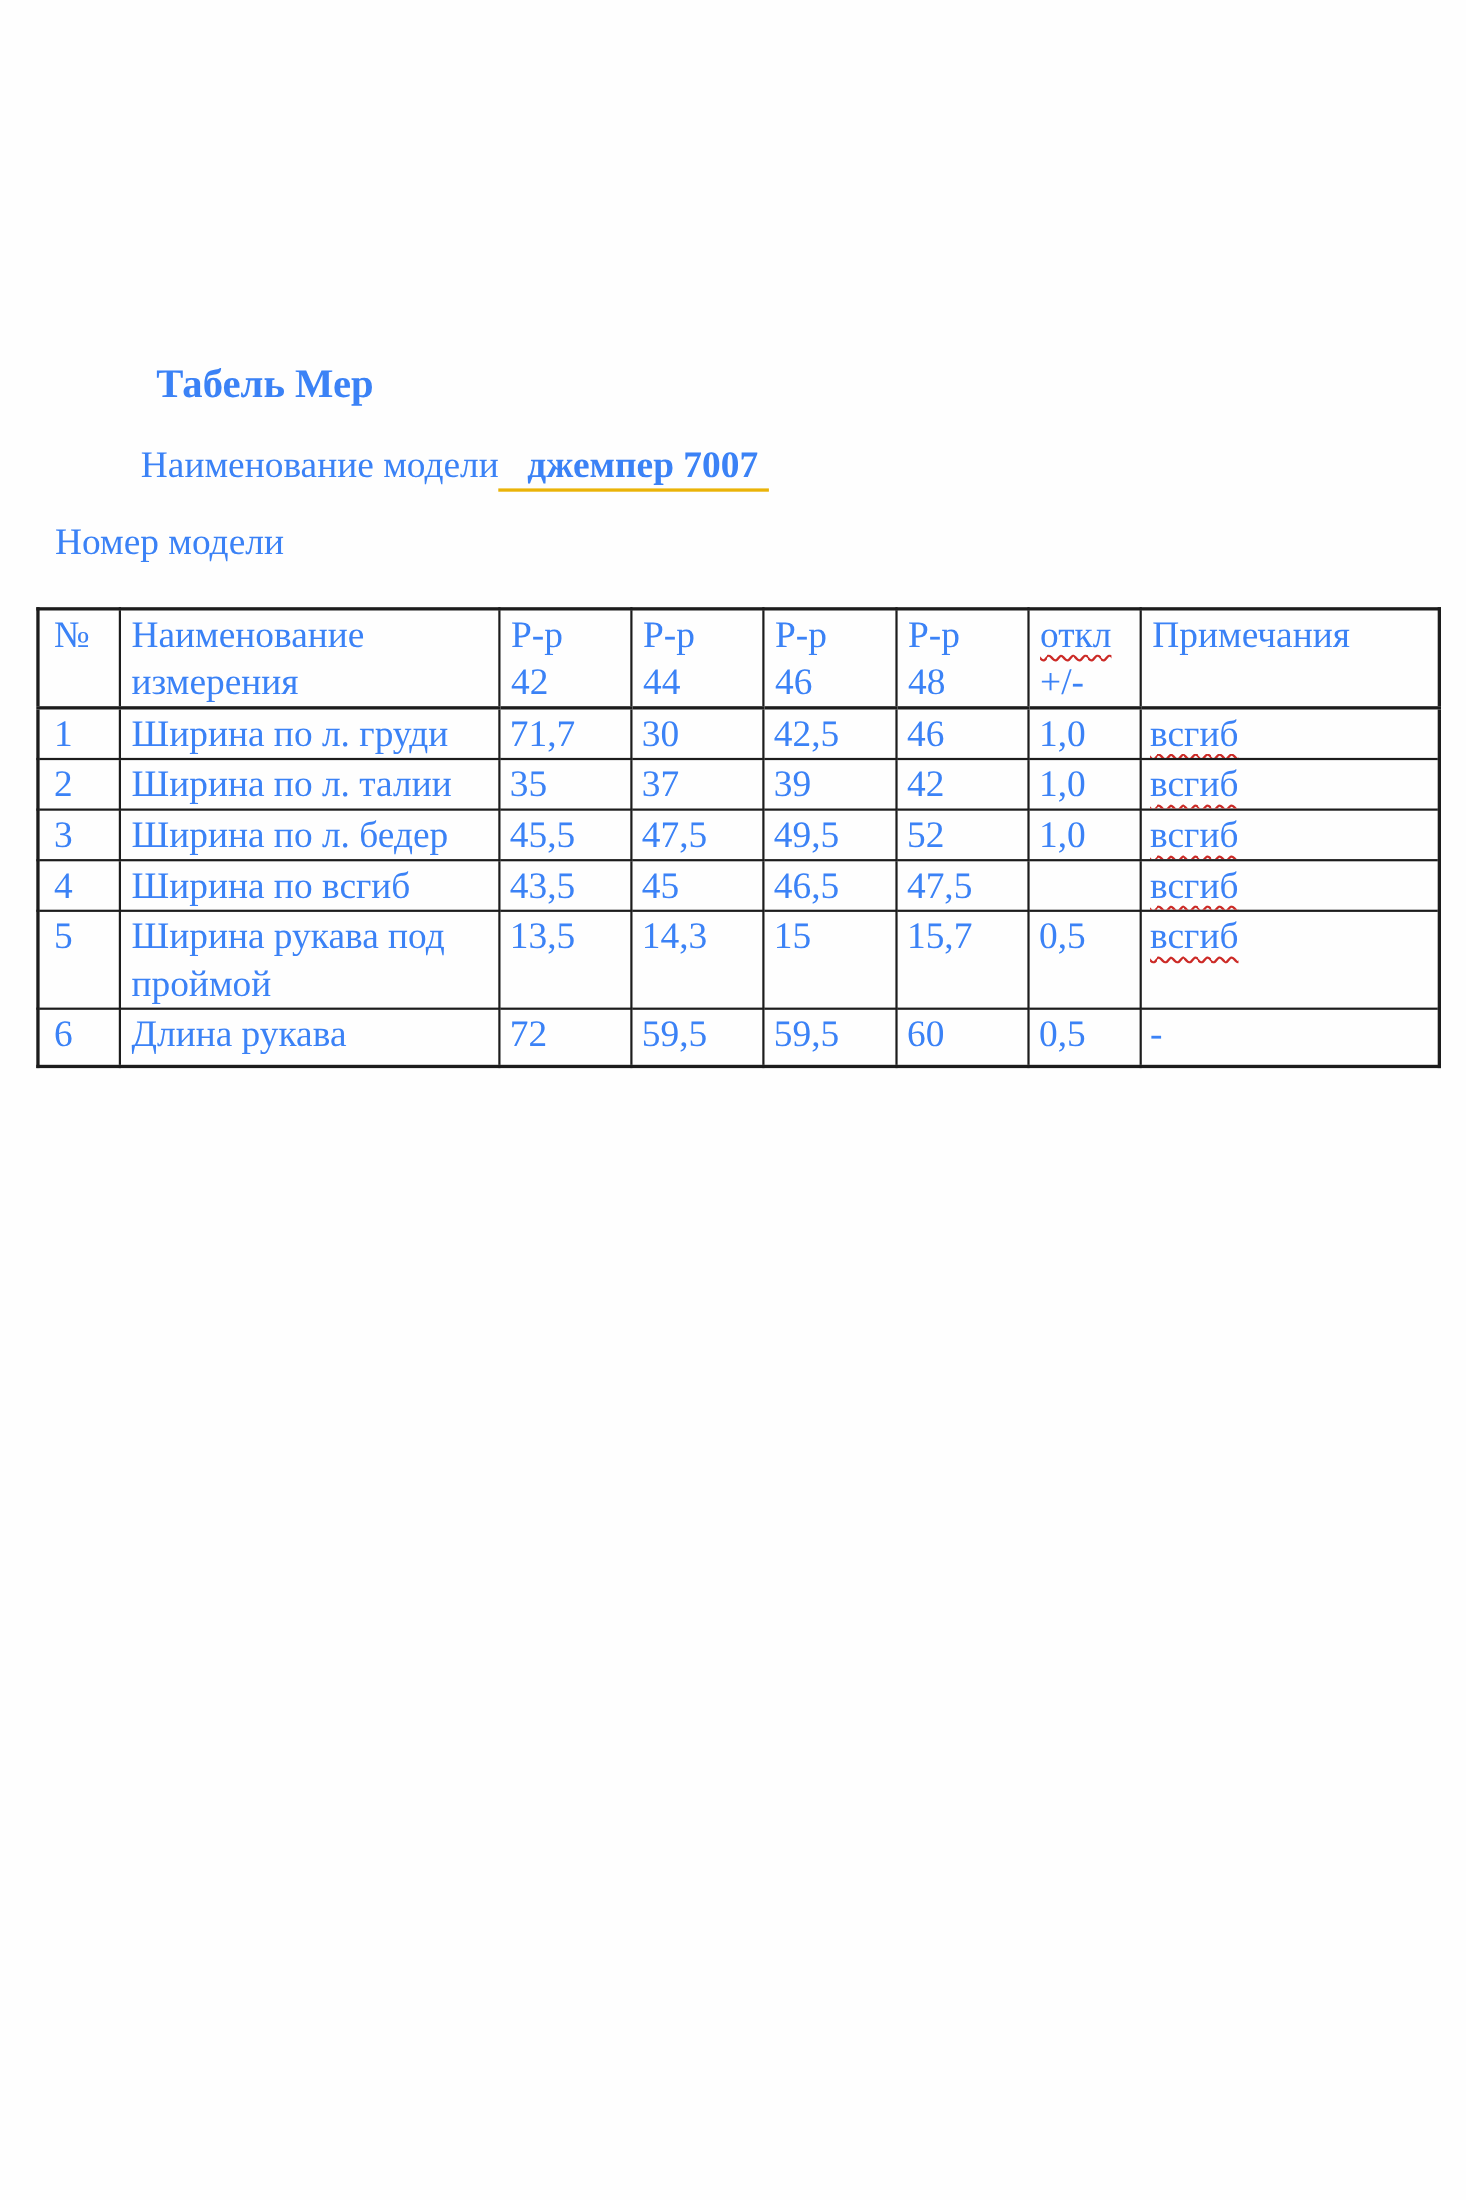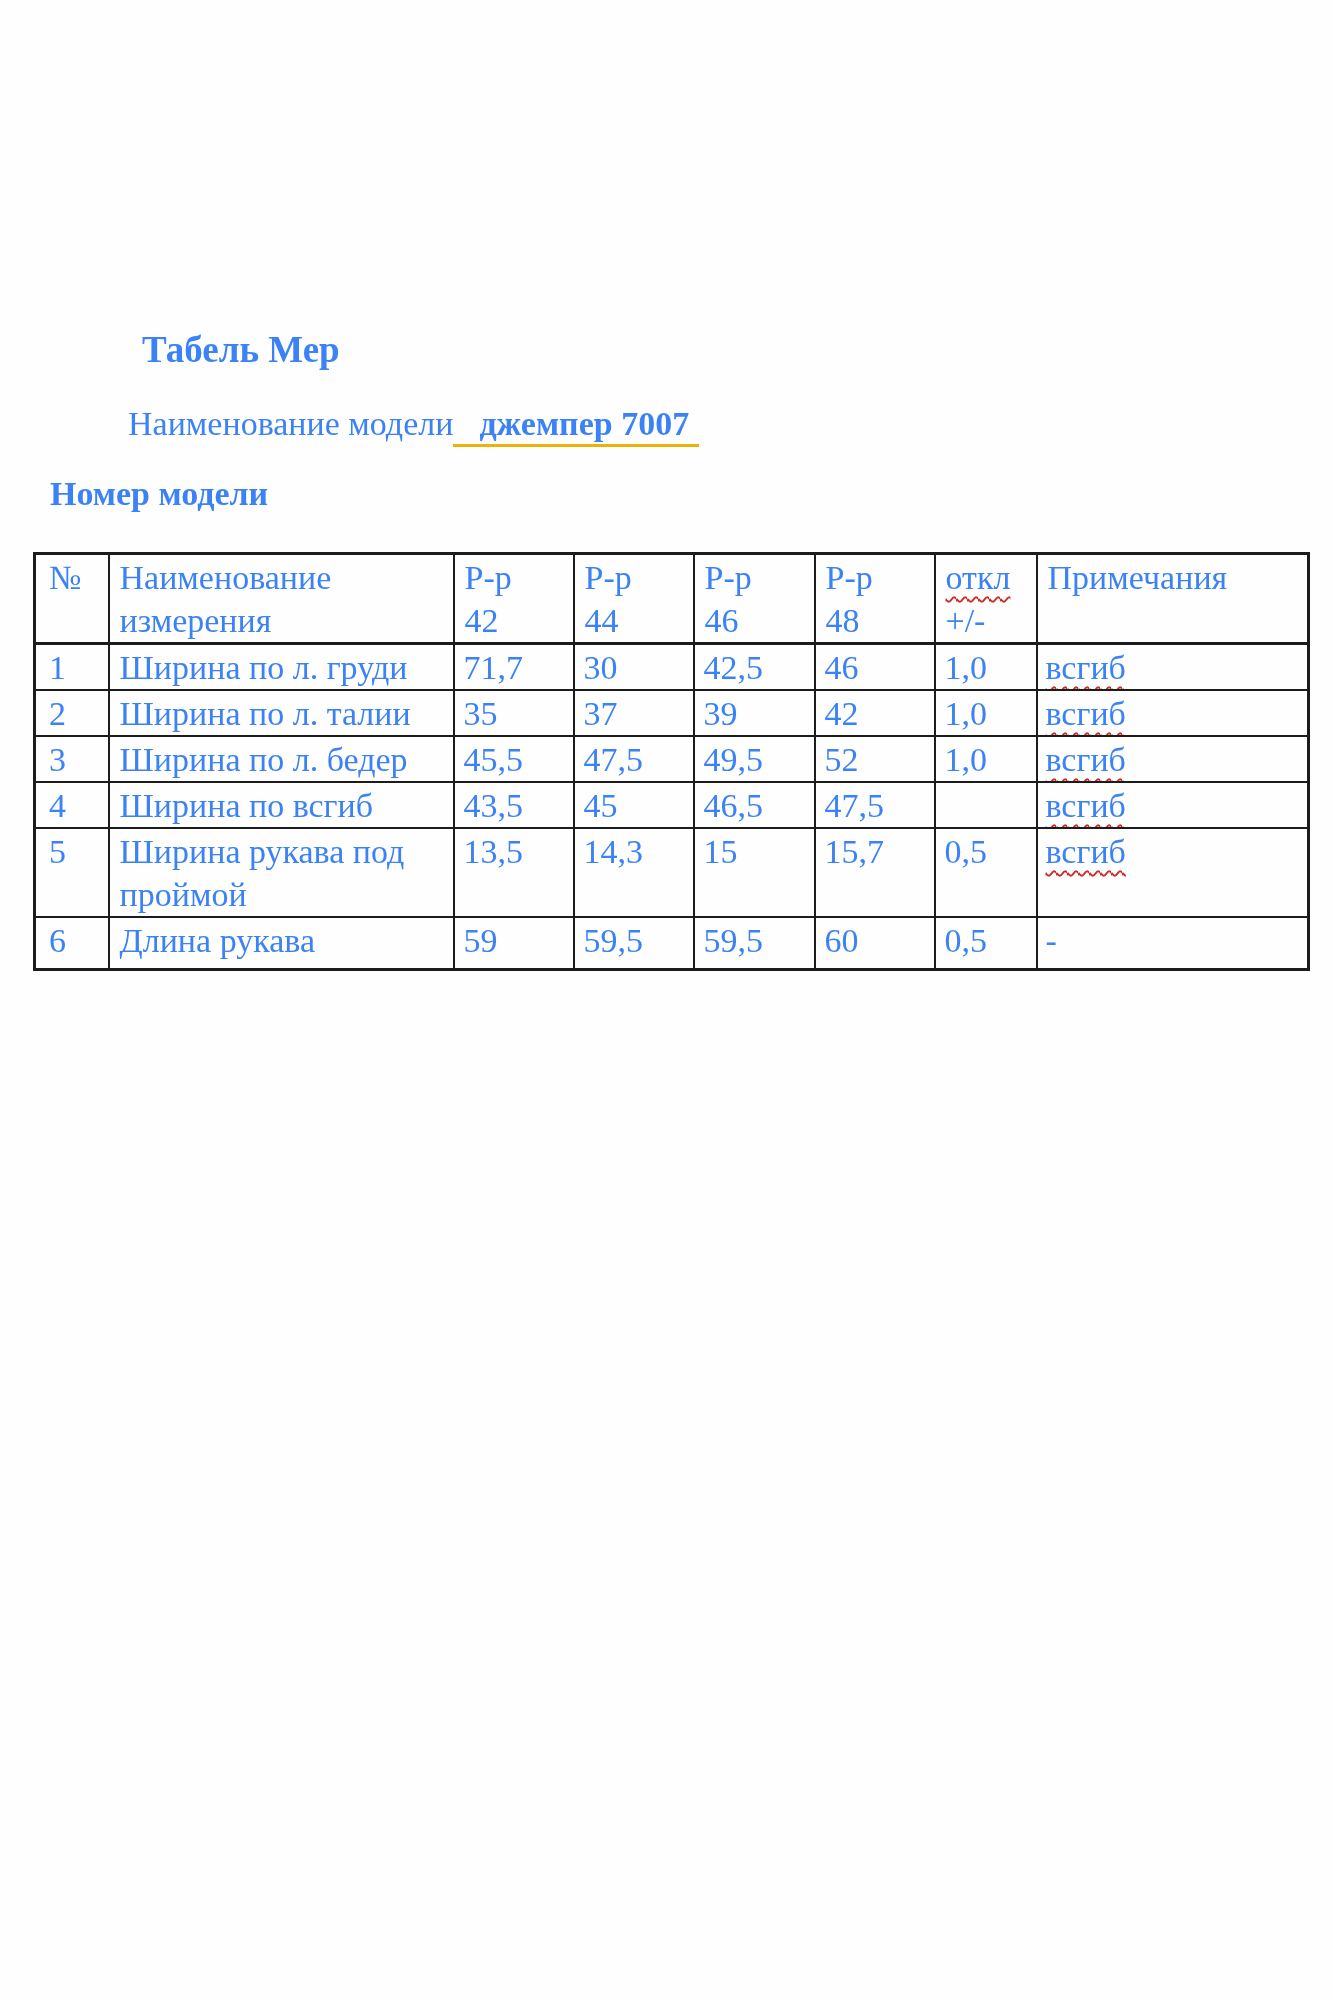--- a/index.html
+++ b/index.html
@@ -41,21 +41,20 @@
     padding: 0 10px 1px 26px;
     border-bottom: 3px solid #eab308;
   }
   .number-line {
     position: absolute;
     left: 50px;
     top: 474px;
     font-size: 34px;
     line-height: 1.15;
     white-space: nowrap;
-    font-weight: bold;
   }
   table.meas {
     position: absolute;
     left: 33px;
     top: 552px;
     width: 1274px;
     border-collapse: collapse;
     table-layout: fixed;
     border: 3px solid #1c1c1c;
   }
@@ -182,21 +181,21 @@
         <td class="c-size">13,5</td>
         <td class="c-size">14,3</td>
         <td class="c-size">15</td>
         <td class="c-size">15,7</td>
         <td class="c-dev">0,5</td>
         <td class="c-note"><span class="sp">всгиб</span></td>
       </tr>
       <tr class="r5">
         <td class="c-num">6</td>
         <td class="c-name">Длина рукава</td>
-        <td class="c-size">59</td>
+        <td class="c-size">72</td>
         <td class="c-size">59,5</td>
         <td class="c-size">59,5</td>
         <td class="c-size">60</td>
         <td class="c-dev">0,5</td>
         <td class="c-note"><span>-</span></td>
       </tr>
     </tbody>
   </table>
 
 </div>

